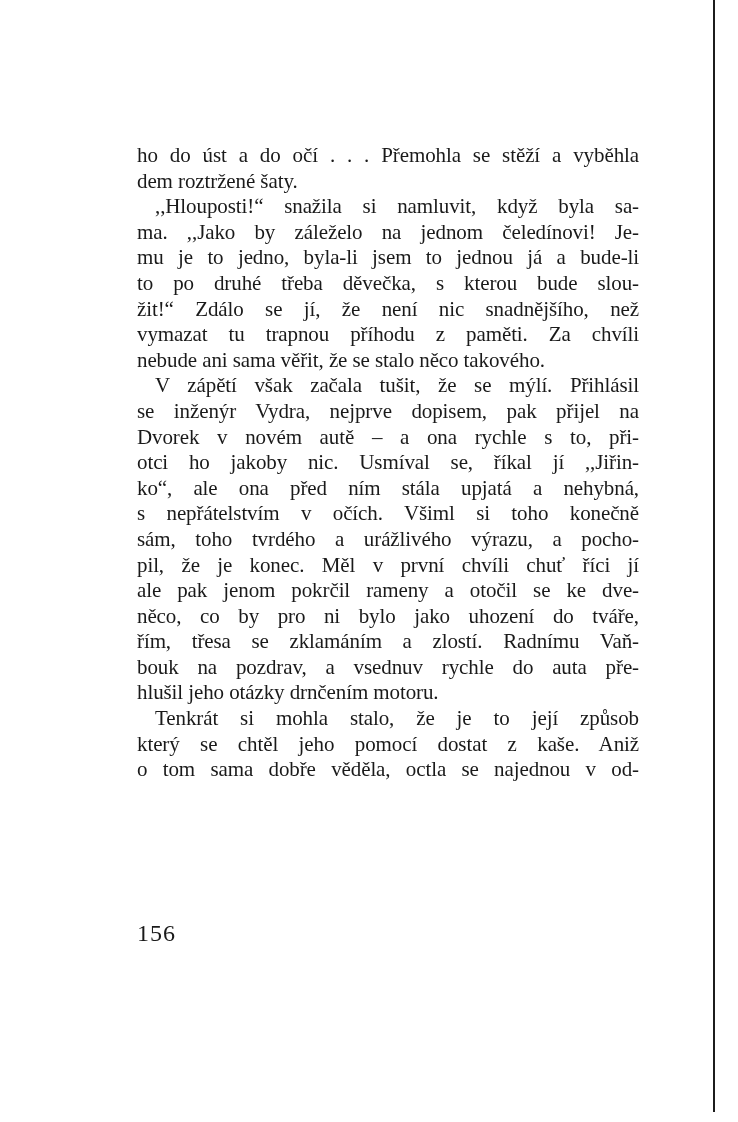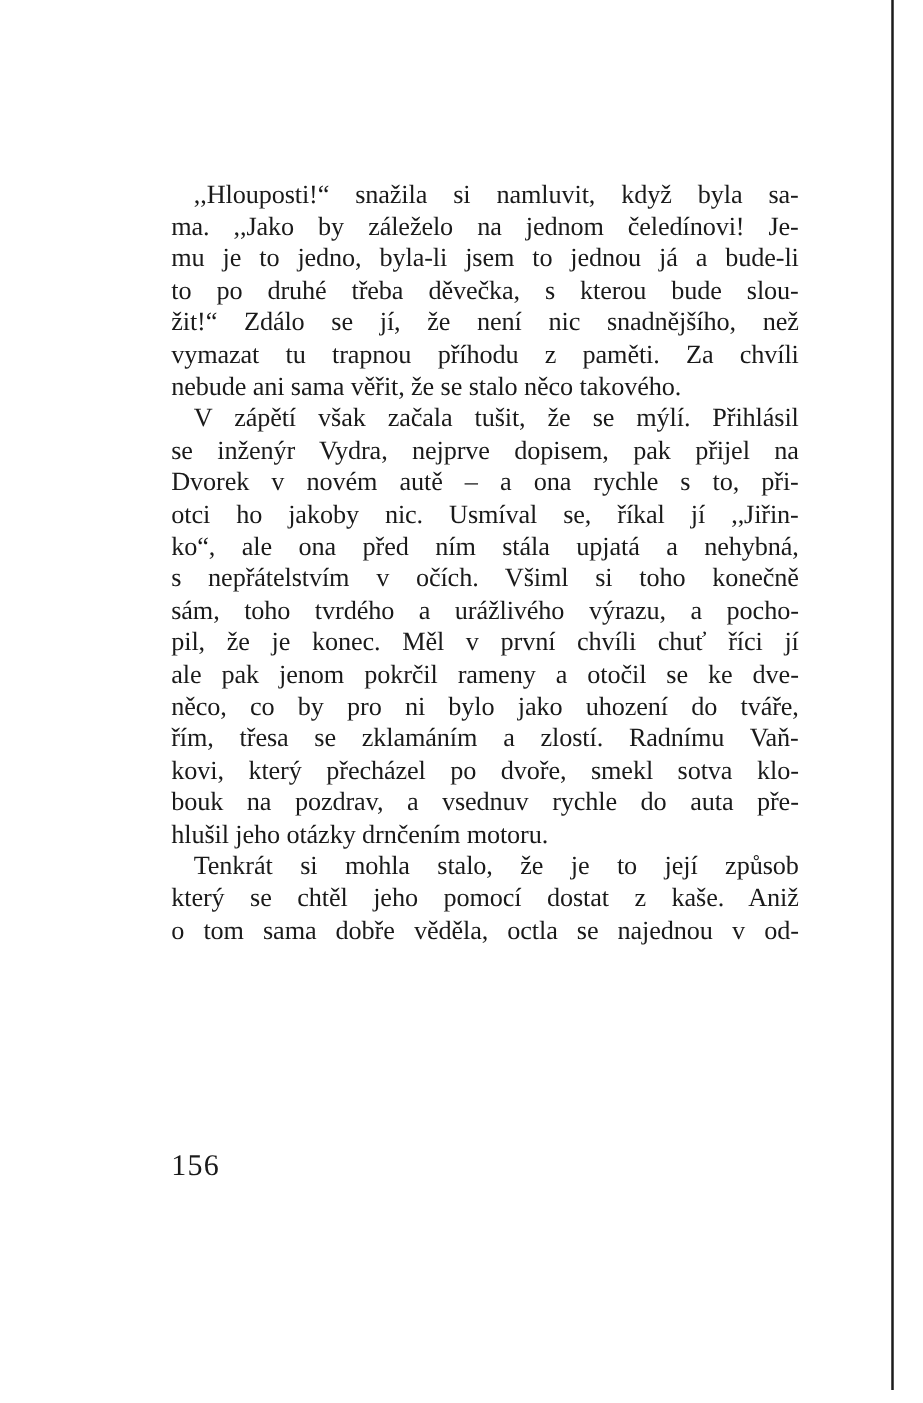--- a/index.html
+++ b/index.html
@@ -41,39 +41,40 @@
     line-height: 26px;
     letter-spacing: 1px;
   }
 </style>
 </head>
 <body>
 
 <div class="page-edge"></div>
 
 <div class="text-block">
+  <span class="line">ho do úst a do očí . . . Přemohla se stěží a vyběhla</span>
+  <span class="line last">dem roztržené šaty.</span>
   <span class="line indent">,,Hlouposti!“ snažila si namluvit, když byla sa-</span>
   <span class="line">ma. ,,Jako by záleželo na jednom čeledínovi! Je-</span>
   <span class="line">mu je to jedno, byla-li jsem to jednou já a bude-li</span>
   <span class="line">to po druhé třeba děvečka, s kterou bude slou-</span>
   <span class="line">žit!“ Zdálo se jí, že není nic snadnějšího, než</span>
   <span class="line">vymazat tu trapnou příhodu z paměti. Za chvíli</span>
   <span class="line last">nebude ani sama věřit, že se stalo něco takového.</span>
   <span class="line indent">V zápětí však začala tušit, že se mýlí. Přihlásil</span>
   <span class="line">se inženýr Vydra, nejprve dopisem, pak přijel na</span>
   <span class="line">Dvorek v novém autě – a ona rychle s to, při-</span>
   <span class="line">otci ho jakoby nic. Usmíval se, říkal jí ,,Jiřin-</span>
   <span class="line">ko“, ale ona před ním stála upjatá a nehybná,</span>
   <span class="line">s nepřátelstvím v očích. Všiml si toho konečně</span>
   <span class="line">sám, toho tvrdého a urážlivého výrazu, a pocho-</span>
   <span class="line">pil, že je konec. Měl v první chvíli chuť říci jí</span>
   <span class="line">ale pak jenom pokrčil rameny a otočil se ke dve-</span>
   <span class="line">něco, co by pro ni bylo jako uhození do tváře,</span>
   <span class="line">řím, třesa se zklamáním a zlostí. Radnímu Vaň-</span>
-  <span class="line">kovi, který přecházel po dvoře, smekl sotva klo-</span>
   <span class="line">bouk na pozdrav, a vsednuv rychle do auta pře-</span>
   <span class="line last">hlušil jeho otázky drnčením motoru.</span>
   <span class="line indent">Tenkrát si mohla stalo, že je to její způsob</span>
   <span class="line">který se chtěl jeho pomocí dostat z kaše. Aniž</span>
   <span class="line">o tom sama dobře věděla, octla se najednou v od-</span>
 </div>
 
 <div class="page-number">156</div>
 
 </body></html>

